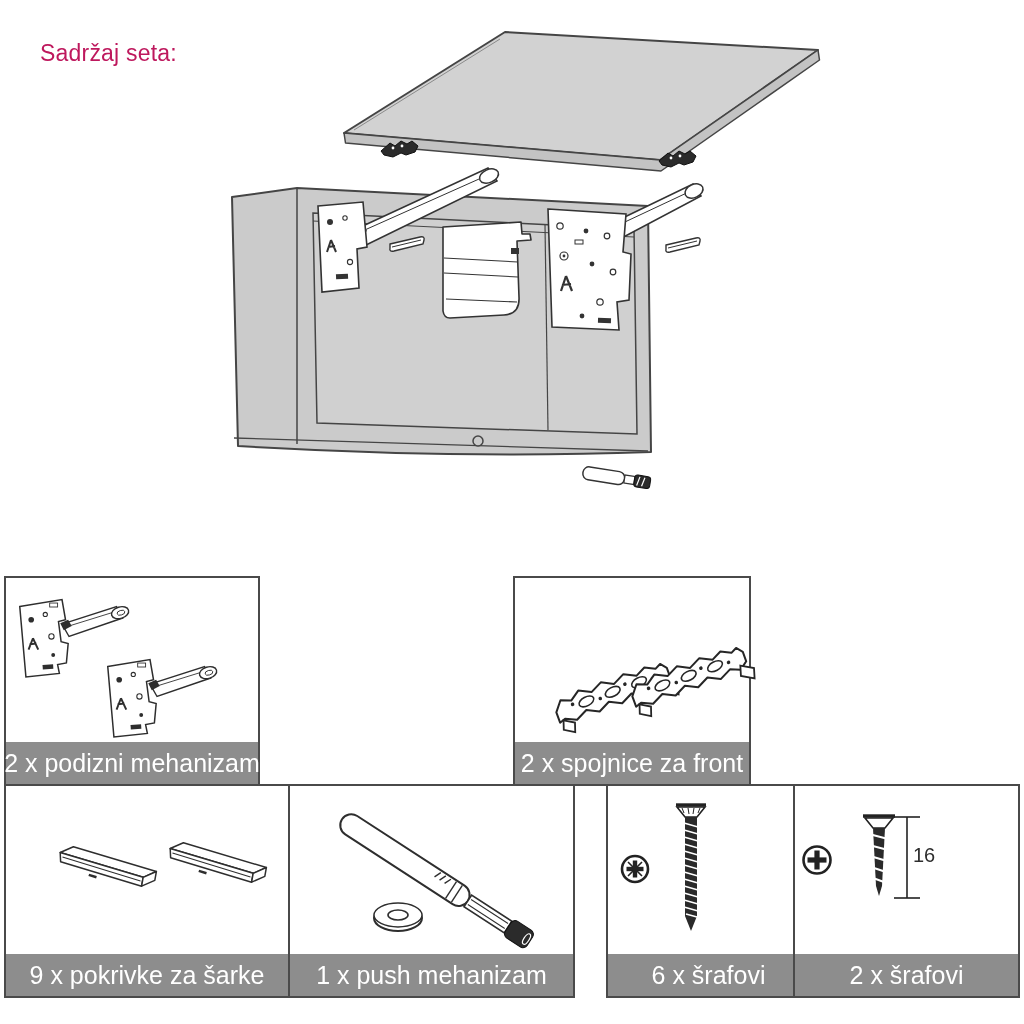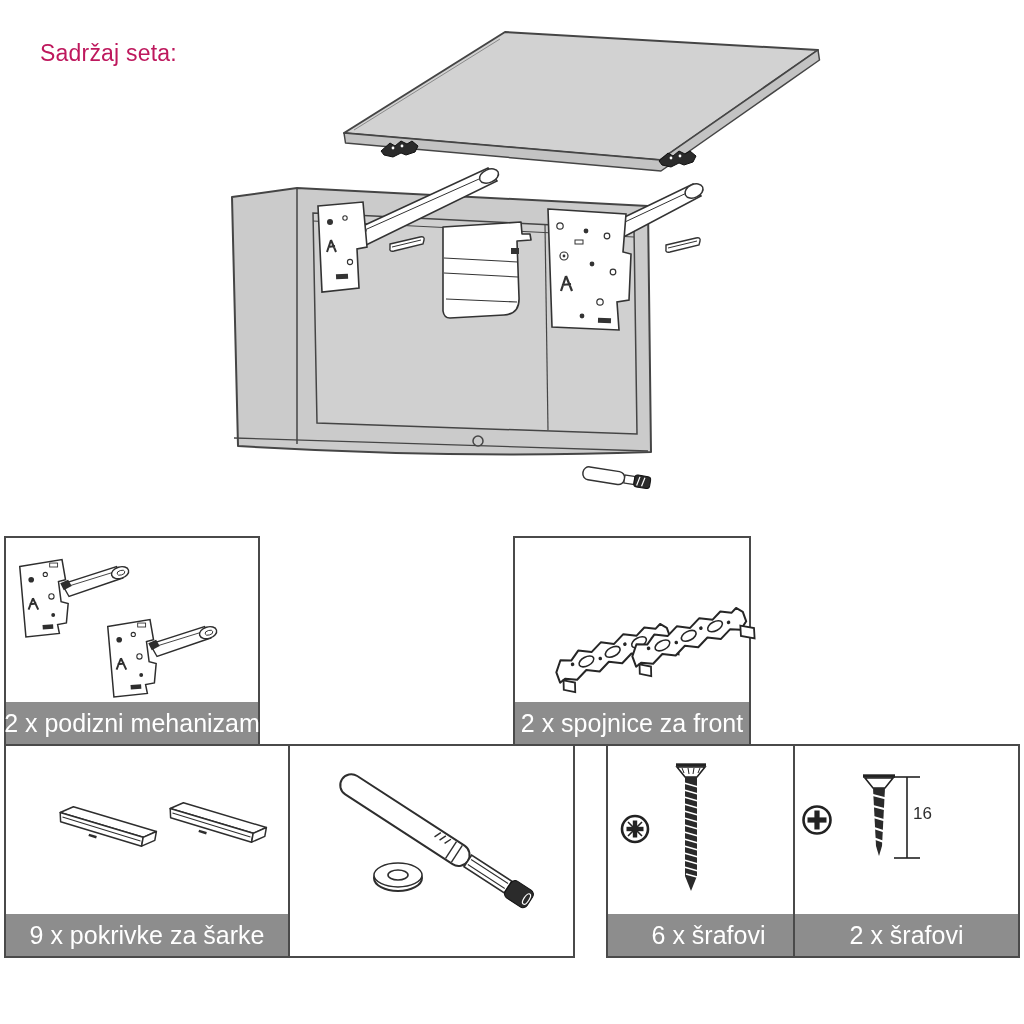--- a/index.html
+++ b/index.html
@@ -1,25 +1,25 @@
 <!DOCTYPE html>
 <html><head>
 <meta charset="utf-8">
 <style>
   html,body{margin:0;padding:0;background:#ffffff;}
   .page{position:relative;width:1024px;height:1024px;background:#ffffff;overflow:hidden;
         font-family:"Liberation Sans", sans-serif;}
   .title{position:absolute;left:40px;top:40px;font-size:23px;color:#be185d;letter-spacing:.2px;}
   .diagram{position:absolute;left:0;top:0;}
-  .cell{position:absolute;border:2px solid #4a4a4a;background:#ffffff;box-sizing:border-box;}
+  .cell{position:absolute;border:2px solid #4a4a4a;background:#ffffff;box-sizing:border-box;margin-top:40px;}
   .art{position:absolute;left:0;top:0;}
   .bar{position:absolute;left:0;right:0;bottom:0;height:42px;background:#8d8d8d;color:#ffffff;
        display:flex;align-items:center;justify-content:center;font-size:25px;white-space:nowrap;}
   .anno{position:absolute;font-size:24px;color:#3a3a3a;}
-  .dim{position:absolute;font-size:17px;color:#2e2e2e;}
+  .dim{position:absolute;font-size:20px;color:#2e2e2e;}
 </style>
 </head>
 <body>
 
 <div class="page">
 
   <div class="title">Sadržaj seta:</div>
 
   <svg class="diagram" width="1024" height="530" viewBox="0 0 1024 530">
 
@@ -184,20 +184,21 @@
         <line x1="152" y1="14" x2="196" y2="14" stroke="#2e2e2e" stroke-width="1"></line>
         <rect x="198" y="1" width="26" height="20" rx="5" fill="#2b2b2b" stroke="#111" stroke-width="1"></rect>
         <ellipse cx="220" cy="11" rx="2.6" ry="6" fill="none" stroke="#fff" stroke-width="1.2"></ellipse>
       </g>
       <g>
         <ellipse cx="108" cy="132" rx="24" ry="13" fill="#fff" stroke="#2e2e2e" stroke-width="2"></ellipse>
         <ellipse cx="108" cy="129" rx="24" ry="12" fill="#fff" stroke="#2e2e2e" stroke-width="1.4"></ellipse>
         <ellipse cx="108" cy="129" rx="10" ry="5" fill="#fff" stroke="#2e2e2e" stroke-width="1.6"></ellipse>
       </g>
     </svg>
+    <div class="bar">1 x push mehanizam</div>
   </div>
 
   <div class="cell" style="left:606px;top:744px;width:205px;height:214px">
     <svg class="art" width="218" height="168" viewBox="0 0 218 168">
       <g transform="translate(27,83)">
         <circle r="13" fill="#fff" stroke="#222" stroke-width="2.6"></circle>
         <rect x="-8.5" y="-2.2" width="17" height="4.4" fill="#222"></rect>
         <rect x="-2.2" y="-8.5" width="4.4" height="17" fill="#222"></rect>
         <path d="M-7,-7 L7,7 M-7,7 L7,-7" stroke="#222" stroke-width="1.6"></path>
       </g>

